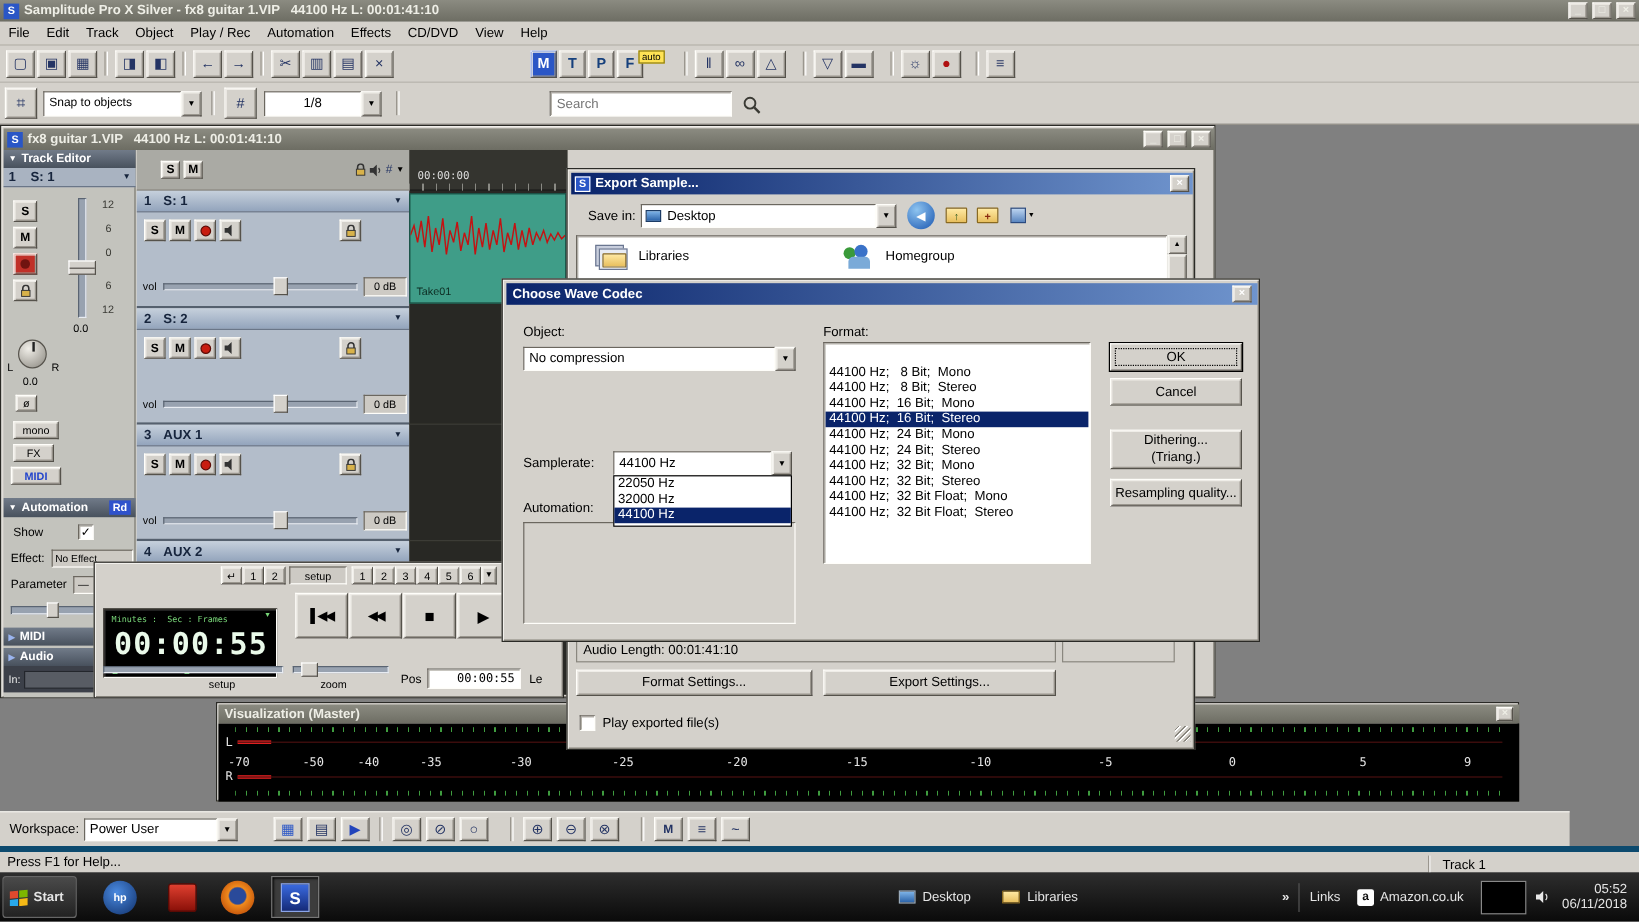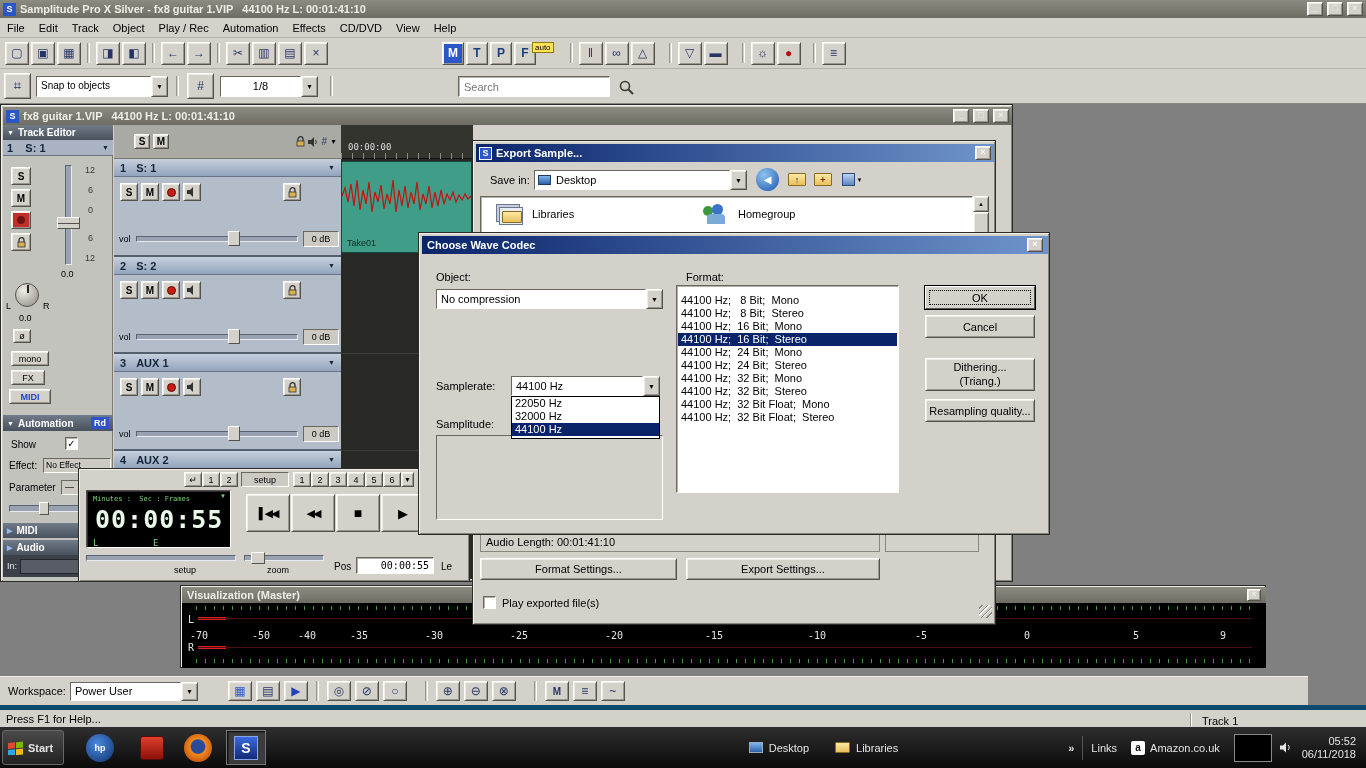--- a/index.html
+++ b/index.html
@@ -361,21 +361,21 @@
   <span class="r ctr abs lbl9" style="left:141px;top:3px;width:18px;height:15px">2</span>
   <span class="sg ctr abs lbl9" style="left:162px;top:3px;width:48px;height:15px">setup</span>
   <span class="r ctr abs lbl9" style="left:214px;top:3px;width:18px;height:15px">1</span>
   <span class="r ctr abs lbl9" style="left:232px;top:3px;width:18px;height:15px">2</span>
   <span class="r ctr abs lbl9" style="left:250px;top:3px;width:18px;height:15px">3</span>
   <span class="r ctr abs lbl9" style="left:268px;top:3px;width:18px;height:15px">4</span>
   <span class="r ctr abs lbl9" style="left:286px;top:3px;width:18px;height:15px">5</span>
   <span class="r ctr abs lbl9" style="left:304px;top:3px;width:18px;height:15px">6</span>
   <span class="r ctr abs" style="left:322px;top:3px;width:13px;height:15px;font-size:7px">▼</span>
 
-  <div class="abs lcd" style="left:7px;top:21px;width:145px;height:58px">
+  <div class="abs lcd" style="left:7px;top:38px;width:145px;height:58px">
     <span class="abs lcdsm pre" style="left:6px;top:4px">Minutes :  Sec : Frames</span>
     <span class="abs" style="right:4px;top:2px;color:#79d879;font-size:6px">▼</span>
     <span class="abs lcdtime" style="left:8px;top:14px">00:00:55</span>
     <span class="abs lcdsm" style="left:6px;top:47px;font-size:9px">L</span>
     <span class="abs lcdsm" style="left:66px;top:47px;font-size:9px">E</span>
   </div>
   <span class="r ctr abs" style="left:167px;top:25px;width:44px;height:38px;font-size:11px;letter-spacing:-2px">▌◀◀</span>
   <span class="r ctr abs" style="left:212px;top:25px;width:44px;height:38px;font-size:11px;letter-spacing:-2px">◀◀</span>
   <span class="r ctr abs" style="left:257px;top:25px;width:44px;height:38px;font-size:14px">■</span>
   <span class="r ctr abs" style="left:302px;top:25px;width:44px;height:38px;font-size:13px">▶</span>
@@ -485,38 +485,38 @@
     <span>Choose Wave Codec</span>
     <span style="flex:1"></span>
     <span class="r wbtn">×</span>
   </div>
   <span class="abs" style="left:17px;top:38px">Object:</span>
   <div class="combo abs" style="left:17px;top:56px;width:227px;height:20px">
     <span class="cv" style="line-height:16px">No compression</span>
     <span class="r cab ctr">▼</span>
   </div>
   <span class="abs" style="left:267px;top:38px">Format:</span>
-  <div class="s abs" style="left:257px;top:52px;width:223px;height:208px;padding:8px 1px">
+  <div class="s abs" style="left:267px;top:52px;width:223px;height:185px;padding:18px 1px">
     <div class="li">44100 Hz;   8 Bit;  Mono</div>
     <div class="li">44100 Hz;   8 Bit;  Stereo</div>
     <div class="li">44100 Hz;  16 Bit;  Mono</div>
     <div class="li sel">44100 Hz;  16 Bit;  Stereo</div>
     <div class="li">44100 Hz;  24 Bit;  Mono</div>
     <div class="li">44100 Hz;  24 Bit;  Stereo</div>
     <div class="li">44100 Hz;  32 Bit;  Mono</div>
     <div class="li">44100 Hz;  32 Bit;  Stereo</div>
     <div class="li">44100 Hz;  32 Bit Float;  Mono</div>
     <div class="li">44100 Hz;  32 Bit Float;  Stereo</div>
   </div>
   <span class="abs" style="left:17px;top:147px">Samplerate:</span>
   <div class="combo abs" style="left:92px;top:143px;width:149px;height:20px">
     <span class="cv" style="line-height:16px">44100 Hz</span>
     <span class="r cab ctr">▼</span>
   </div>
-  <span class="abs" style="left:17px;top:185px">Samplitude:</span>
+  <span class="abs" style="left:17px;top:185px">Automation:</span>
   <div class="sg abs" style="left:17px;top:202px;width:227px;height:85px;background:#d4d1cb"></div>
   <div class="abs" style="left:92px;top:163px;width:149px;height:43px;background:#fff;border:1px solid #000;z-index:2">
     <div class="li">22050 Hz</div>
     <div class="li">32000 Hz</div>
     <div class="li sel">44100 Hz</div>
   </div>
   <span class="r ctr abs btn" style="left:506px;top:53px;width:110px;height:23px;box-shadow:0 0 0 1px #000;outline:1px dotted #000;outline-offset:-5px">OK</span>
   <span class="r ctr abs btn" style="left:506px;top:82px;width:110px;height:23px">Cancel</span>
   <span class="r ctr abs btn" style="left:506px;top:125px;width:110px;height:33px;flex-direction:column;line-height:1.2">
     <span>Dithering...</span>

